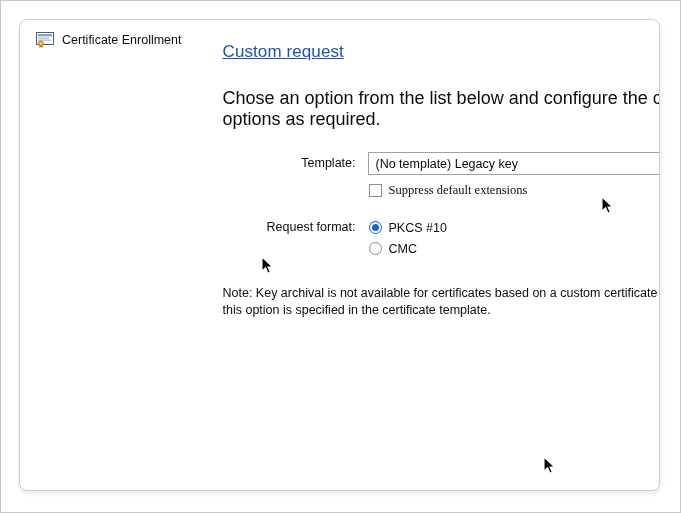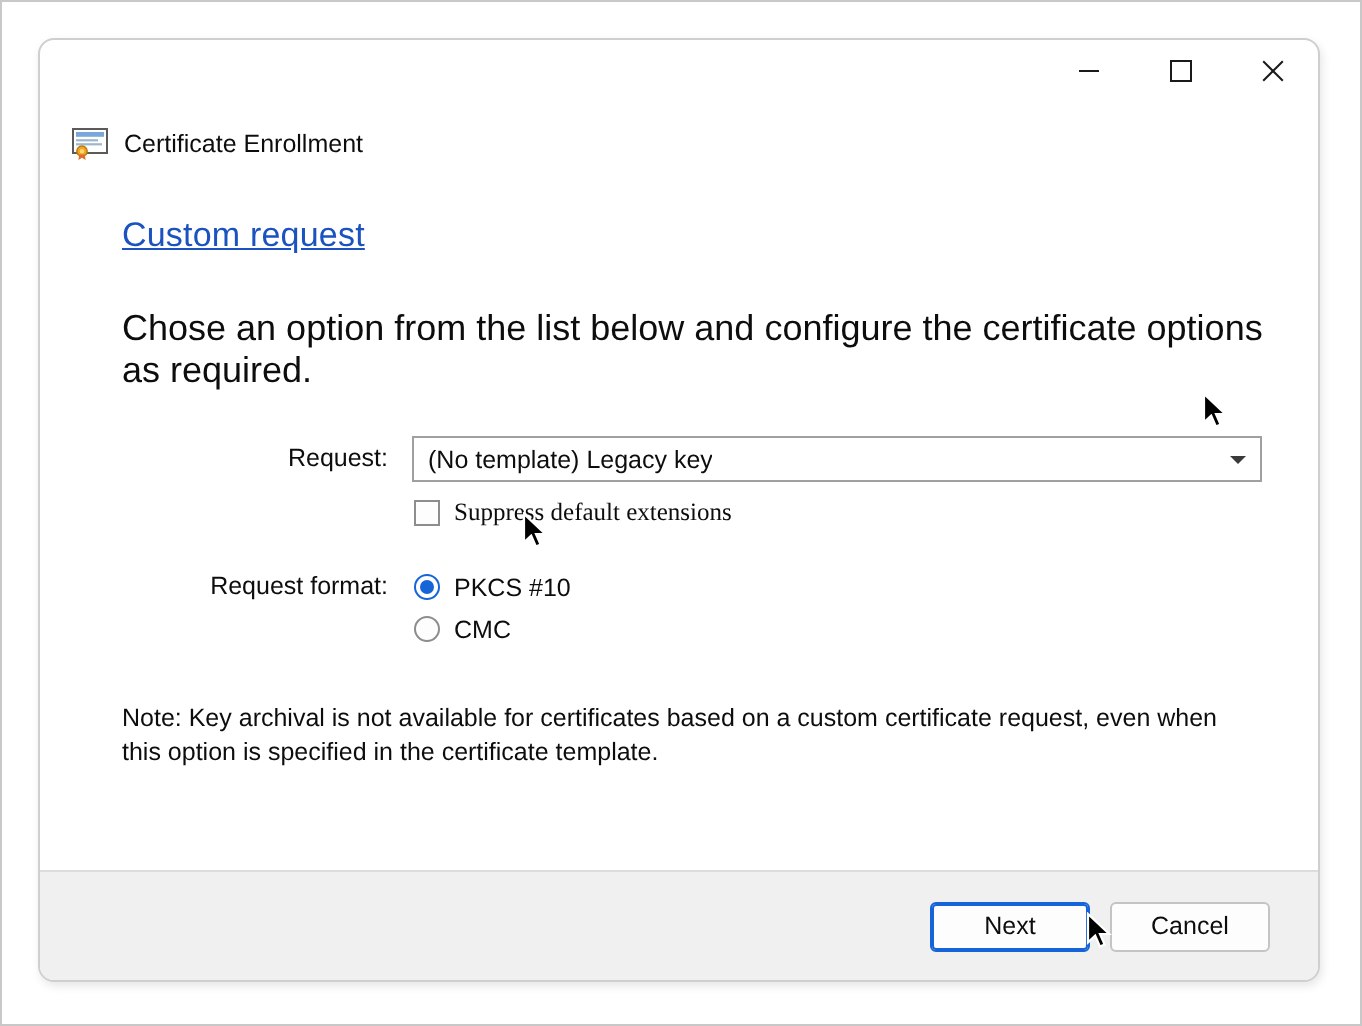--- a/index.html
+++ b/index.html
@@ -30,21 +30,20 @@
     top: 19px;
     width: 641px;
     height: 472px;
     background: #ffffff;
     border: 1px solid #cfcfcf;
     border-radius: 8px;
     box-sizing: border-box;
     box-shadow: 1px 2px 5px rgba(0,0,0,0.10);
     overflow: hidden;
     display: flex;
-    flex-direction: column;
   }
 
   
   .titlebar {
     height: 32px;
     flex: 0 0 auto;
     position: relative;
   }
   .win-controls {
     position: absolute;
@@ -305,21 +304,21 @@
     <span class="app-title">Certificate Enrollment</span>
   </div>
 
   <div class="dialog-body">
 
     <h1 class="page-heading">Custom request</h1>
 
     <p class="intro-text">Chose an option from the list below and configure the certificate options as required.</p>
 
     <div class="form-row">
-      <div class="row-label">Request:</div>
+      <div class="row-label">Template:</div>
       <div class="row-field">
         <div class="combobox">
           <span class="combobox-value">(No template) Legacy key</span>
           <span class="combobox-arrow"></span>
         </div>
         <div class="check-row">
           <span class="checkbox-box"></span>
           <span class="check-label">Suppress default extensions</span>
         </div>
       </div>

